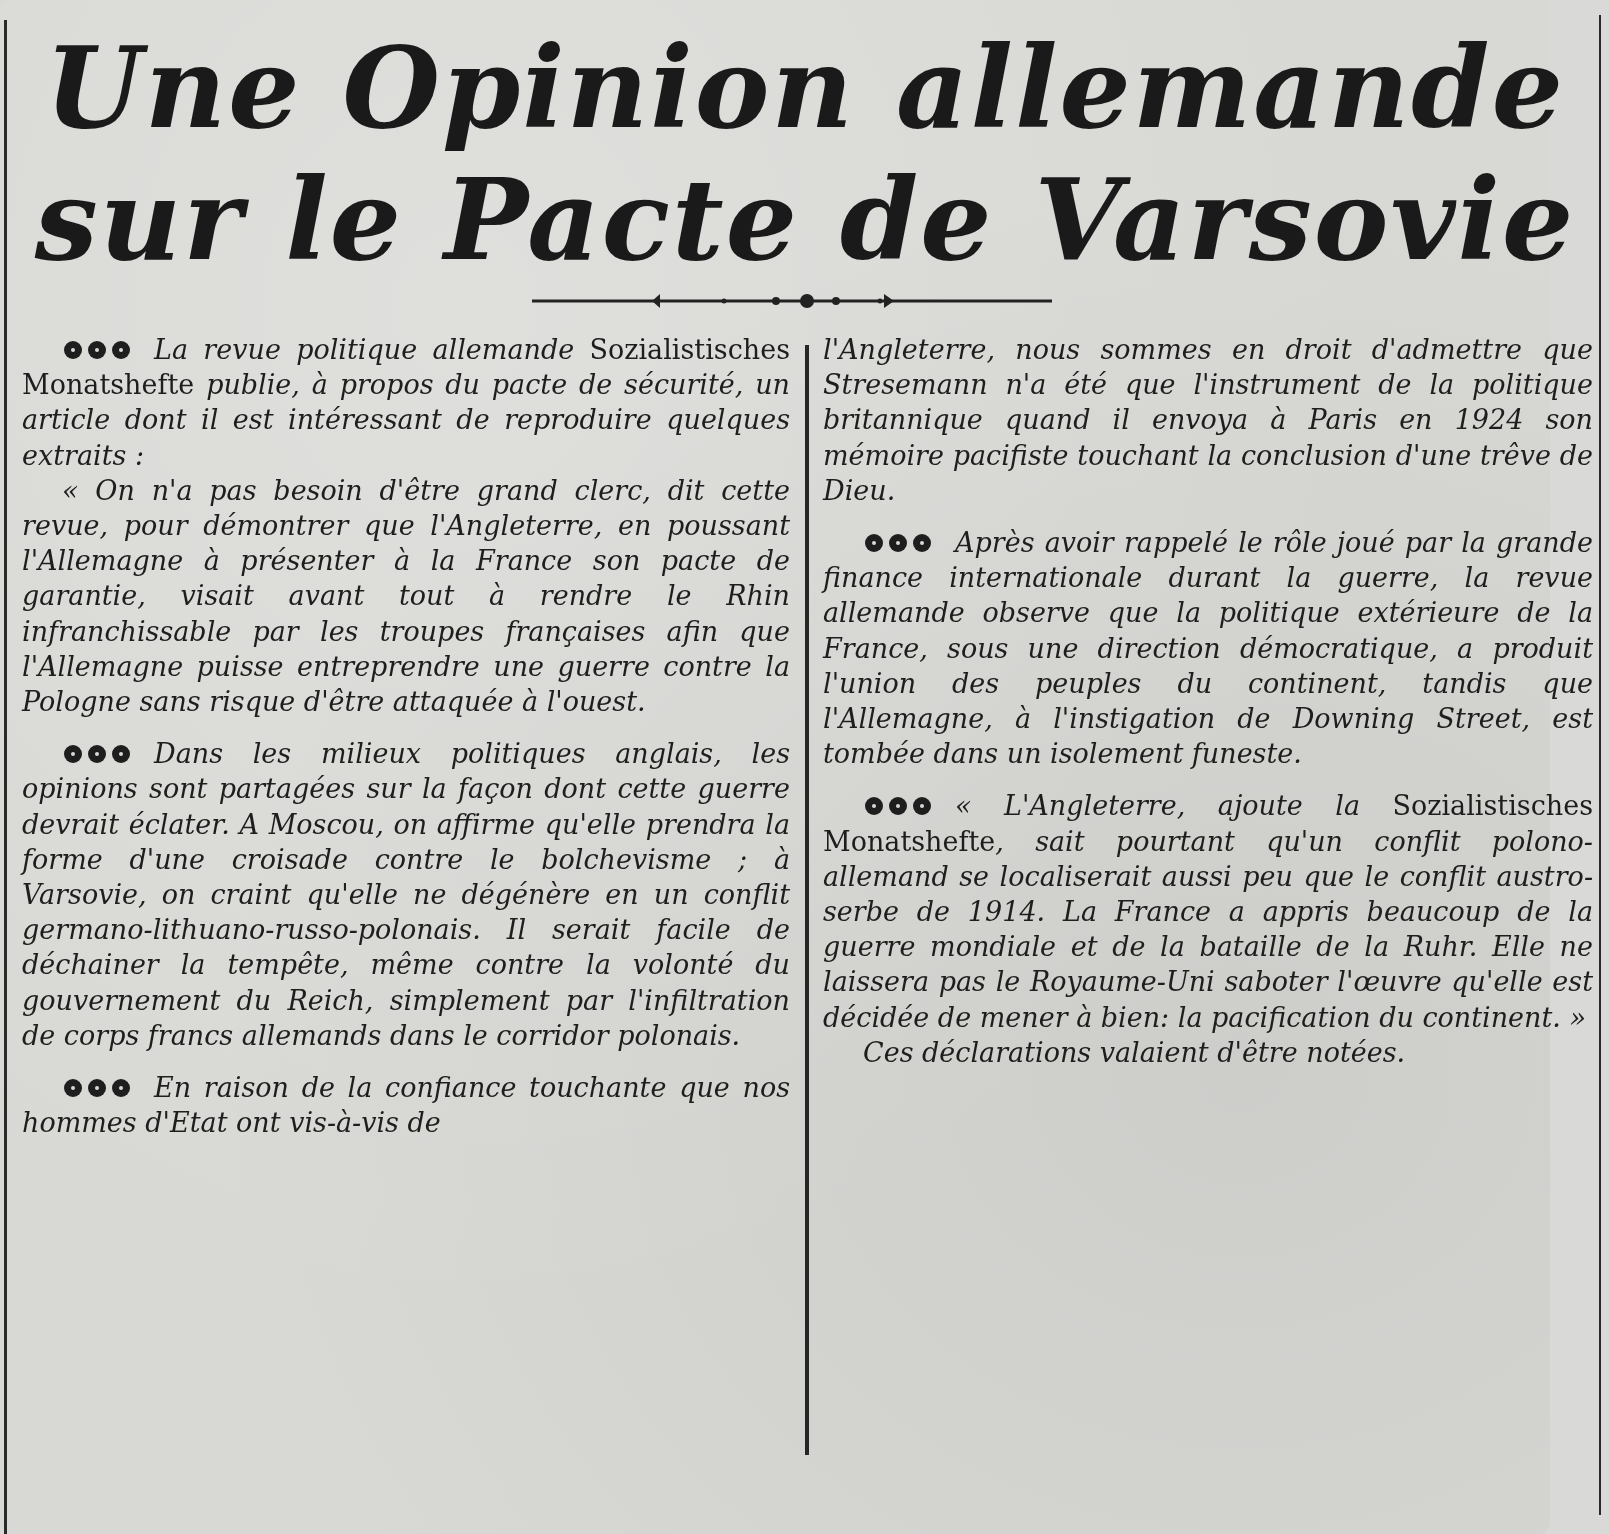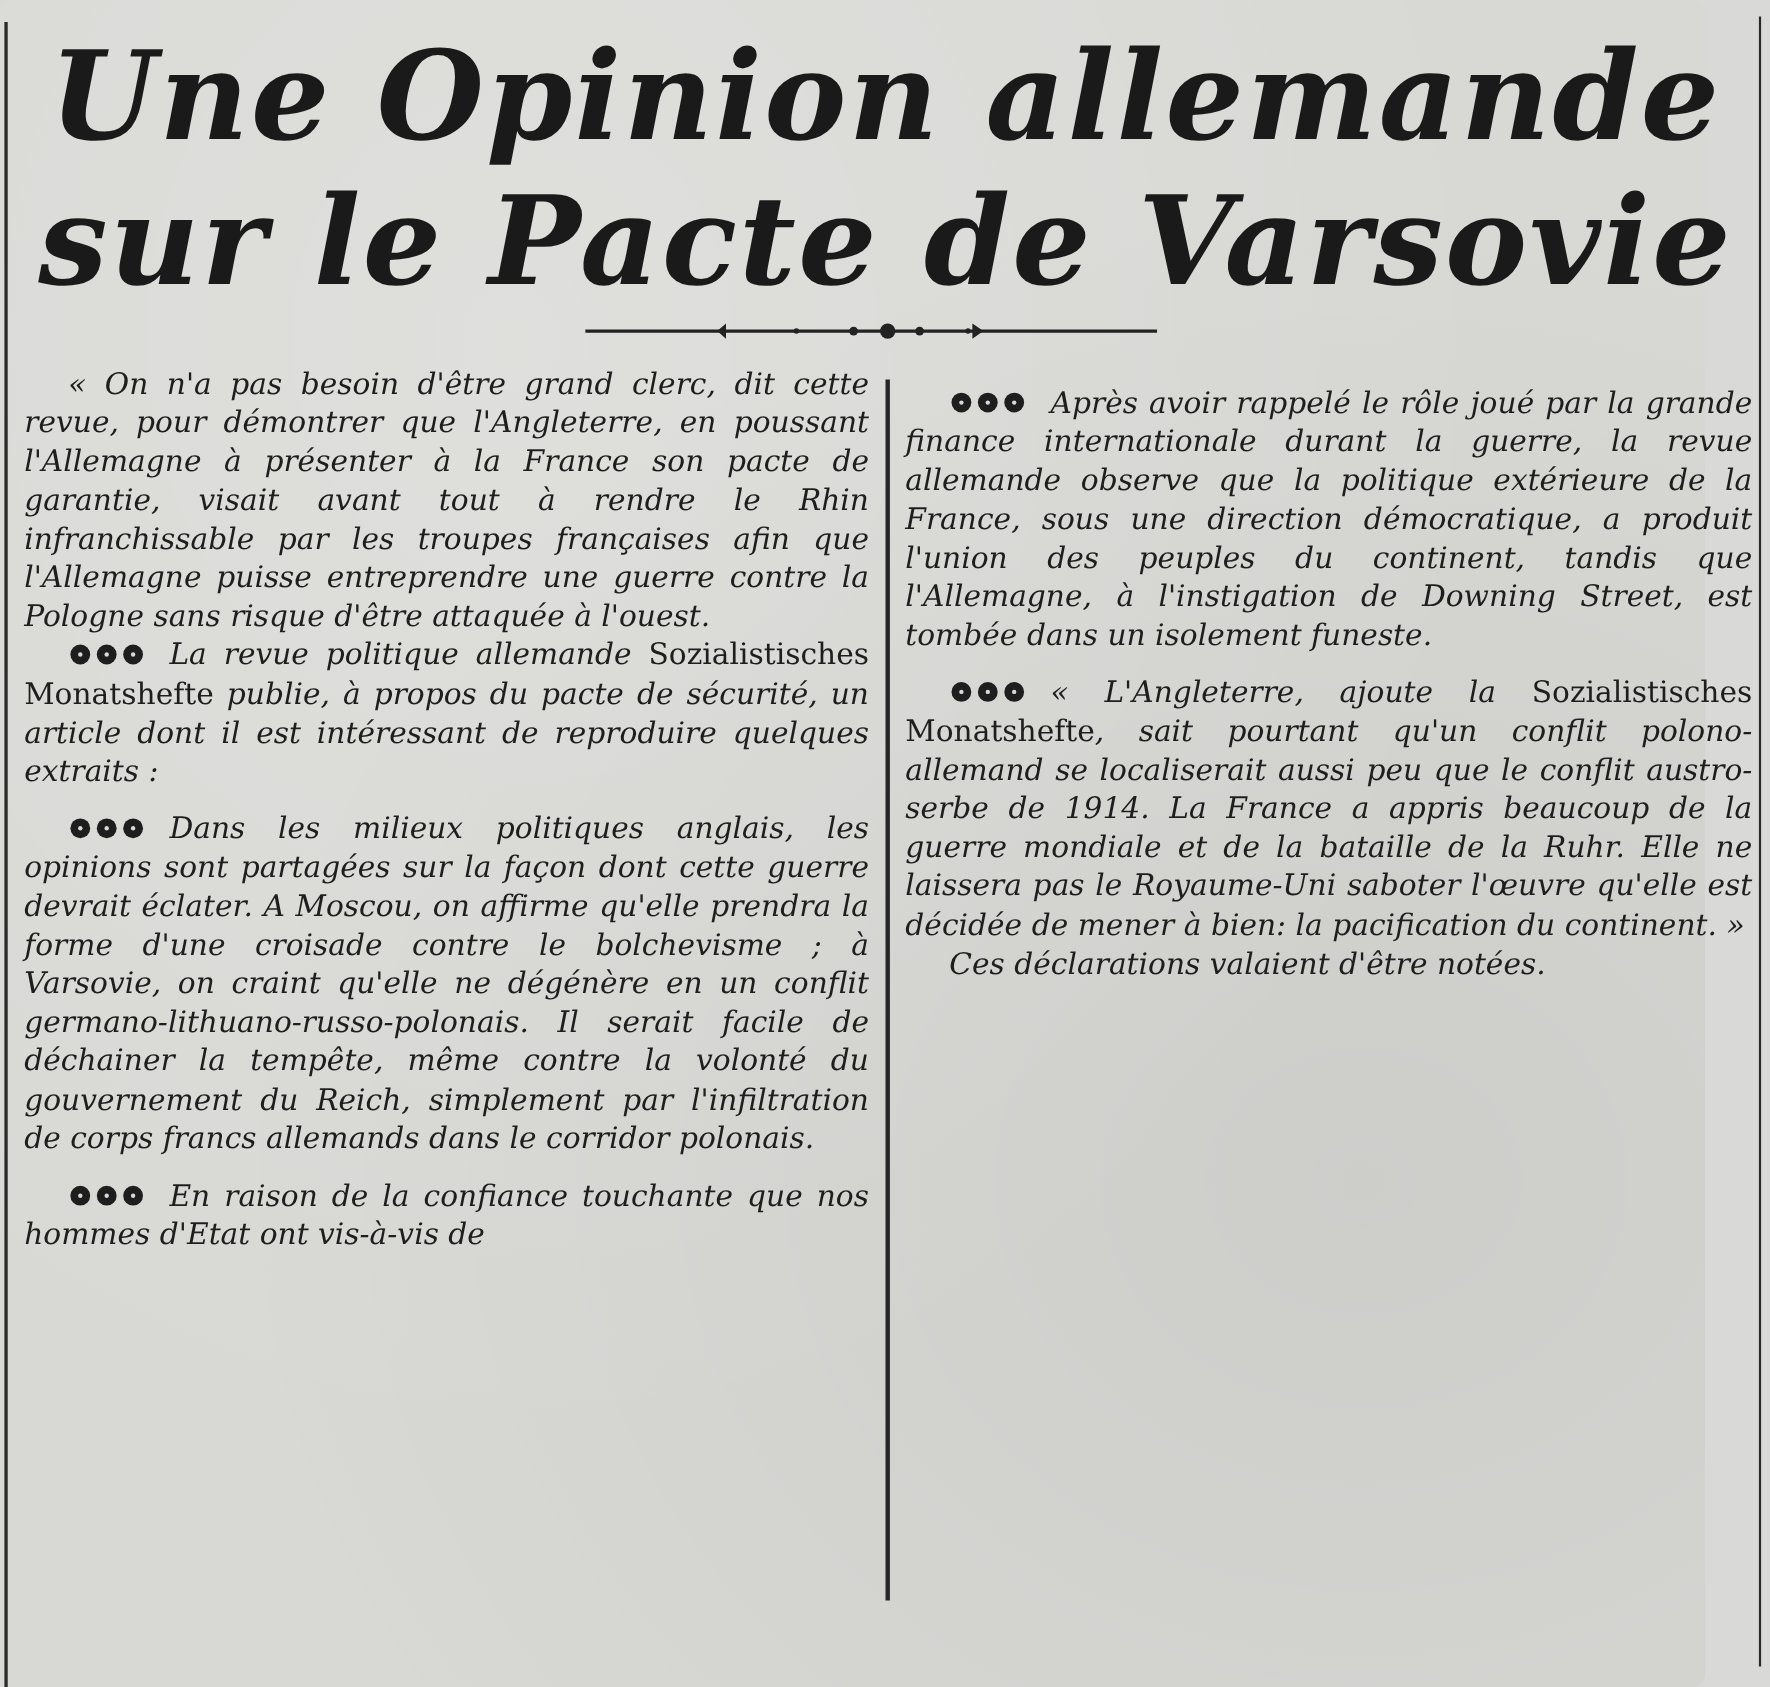--- a/index.html
+++ b/index.html
@@ -119,39 +119,39 @@
       <circle cx="304" cy="11" r="4" fill="#222"></circle>
       <circle cx="348" cy="11" r="2.5" fill="#222"></circle>
       <polygon points="352,4 362,11 352,18" fill="#222"></polygon>
     </svg>
   </div>
 
   <div class="col-divider"></div>
 
   <div class="column col-left">
 
+    <p class="para">
+      <span class="bullets">
+        <svg width="82" height="22" viewBox="0 0 82 22">
+          <g fill="#1e1e1e">
+            <circle cx="11" cy="11" r="9"></circle>
+              <circle cx="35" cy="11" r="9"></circle>
+              <circle cx="59" cy="11" r="9"></circle>
+          </g>
+          <g fill="#d8d8d5">
+            <circle cx="11" cy="11" r="2"></circle>
+              <circle cx="35" cy="11" r="2"></circle>
+              <circle cx="59" cy="11" r="2"></circle>
+          </g>
+        </svg>
+      </span><span>La revue politique allemande </span><span class="roman">Sozialistisches Monatshefte</span><span> publie, à propos du pacte de sécurité, un article dont il est intéressant de reproduire quelques extraits :</span>
+    </p>
+
     <p class="para">« On n'a pas besoin d'être grand clerc, dit cette revue, pour démontrer que l'Angleterre, en poussant l'Allemagne à présenter à la France son pacte de garantie, visait avant tout à rendre le Rhin infranchissable par les troupes françaises afin que l'Allemagne puisse entreprendre une guerre contre la Pologne sans risque d'être attaquée à l'ouest.</p>
 
-    <p class="para">
-      <span class="bullets">
-        <svg width="82" height="22" viewBox="0 0 82 22">
-          <g fill="#1e1e1e">
-            <circle cx="11" cy="11" r="9"></circle>
-              <circle cx="35" cy="11" r="9"></circle>
-              <circle cx="59" cy="11" r="9"></circle>
-          </g>
-          <g fill="#d8d8d5">
-            <circle cx="11" cy="11" r="2"></circle>
-              <circle cx="35" cy="11" r="2"></circle>
-              <circle cx="59" cy="11" r="2"></circle>
-          </g>
-        </svg>
-      </span><span>La revue politique allemande </span><span class="roman">Sozialistisches Monatshefte</span><span> publie, à propos du pacte de sécurité, un article dont il est intéressant de reproduire quelques extraits :</span>
-    </p>
-
 
     <p class="para gap">
       <span class="bullets">
         <svg width="82" height="22" viewBox="0 0 82 22">
           <g fill="#1e1e1e">
             <circle cx="11" cy="11" r="9"></circle>
               <circle cx="35" cy="11" r="9"></circle>
               <circle cx="59" cy="11" r="9"></circle>
           </g>
           <g fill="#d8d8d5">
@@ -176,20 +176,21 @@
               <circle cx="35" cy="11" r="2"></circle>
               <circle cx="59" cy="11" r="2"></circle>
           </g>
         </svg>
       </span><span>En raison de la confiance touchante que nos hommes d'Etat ont vis-à-vis de</span>
     </p>
   </div>
 
   <div class="column col-right">
 
+    <p class="para noindent">l'Angleterre, nous sommes en droit d'admettre que Stresemann n'a été que l'instrument de la politique britannique quand il envoya à Paris en 1924 son mémoire pacifiste touchant la conclusion d'une trêve de Dieu.</p>
 
 
     <p class="para gap">
       <span class="bullets">
         <svg width="82" height="22" viewBox="0 0 82 22">
           <g fill="#1e1e1e">
             <circle cx="11" cy="11" r="9"></circle>
               <circle cx="35" cy="11" r="9"></circle>
               <circle cx="59" cy="11" r="9"></circle>
           </g>

